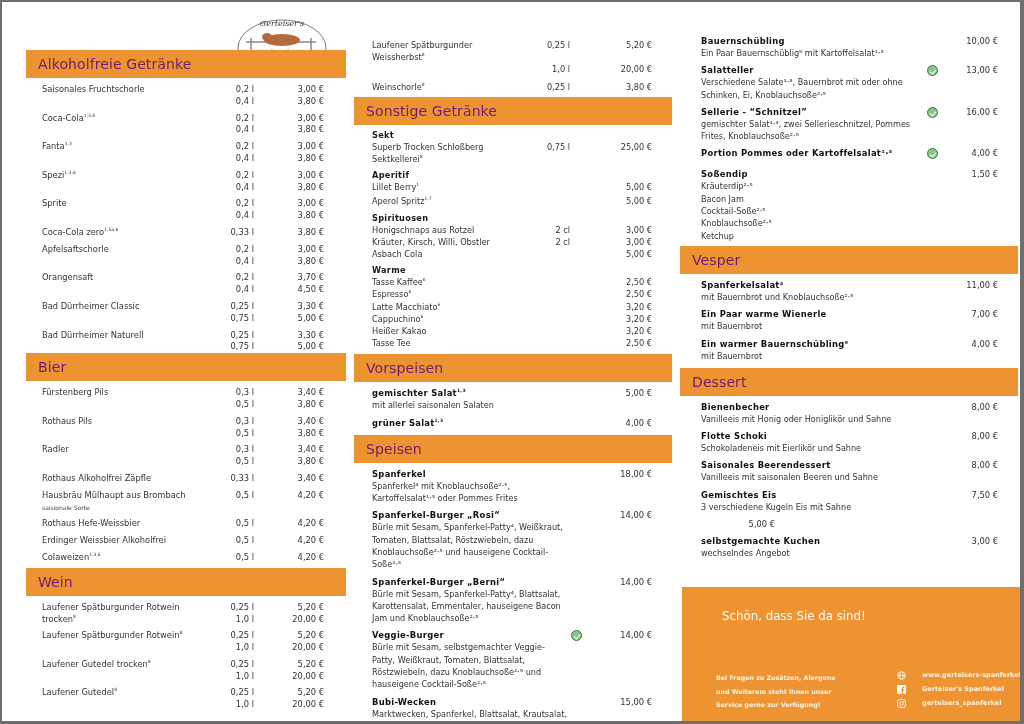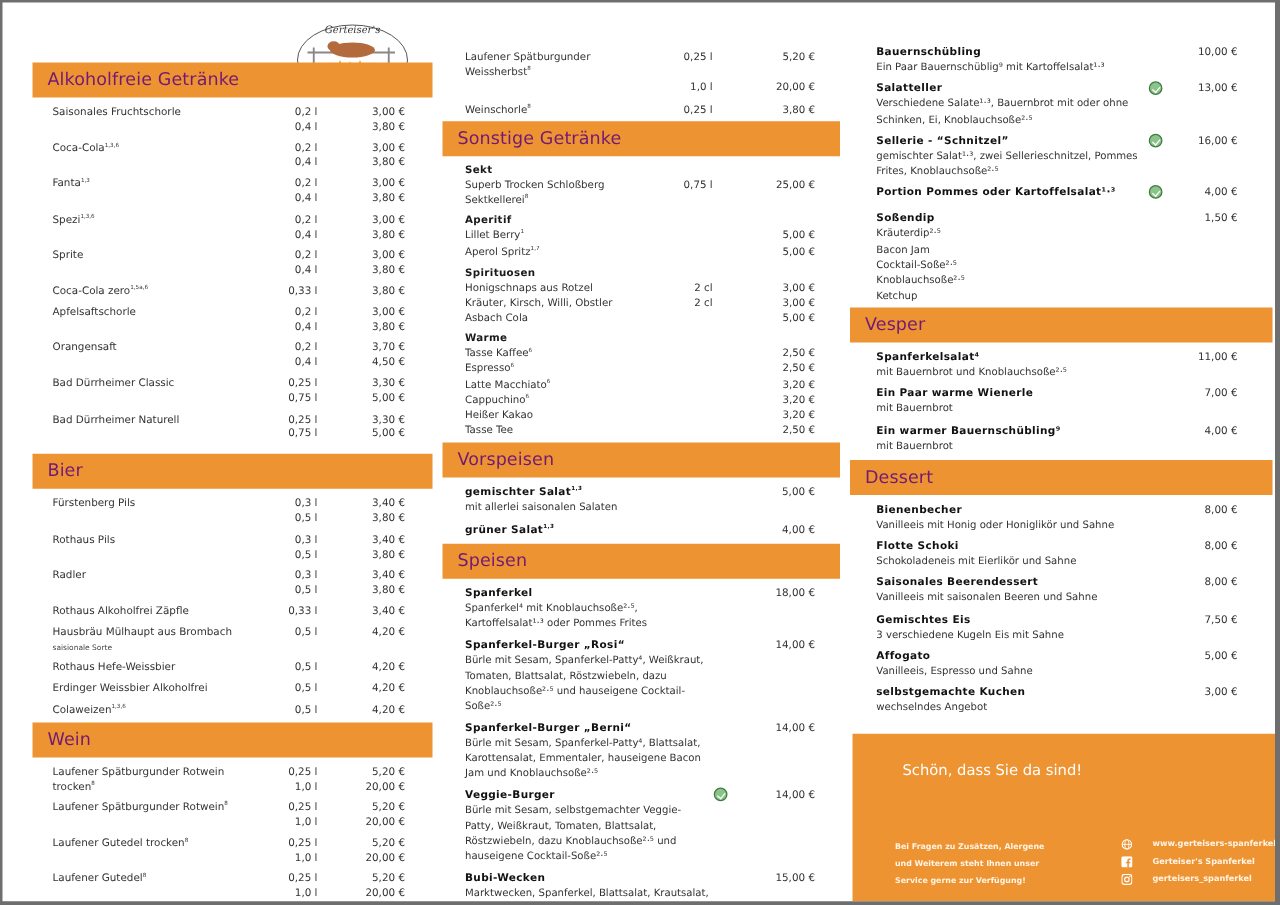--- a/index.html
+++ b/index.html
@@ -46,21 +46,21 @@
   .dish .veg { width: 14px; display: flex; justify-content: flex-end; }
   .veg-icon {
     display: inline-block; width: 11px; height: 11px; border-radius: 50%;
     background: #8bc48a; border: 1px solid #3f7a40; position: relative;
   }
   .veg-icon::after {
     content: ""; position: absolute; left: 3px; top: 2px; width: 3px; height: 5px;
     border-right: 1px solid #fff; border-bottom: 1px solid #fff; transform: rotate(40deg);
   }
 
-  .c3rows { padding-left: 19px; padding-right: 30px; }
+  .c3rows { padding-left: 19px; padding-right: 22px; }
   .c3rows .dish .price { width: 60px; }
 
   .footer {
     position: absolute; left: 680px; top: 585px; width: 360px; height: 134px;
     background: #ee9332; color: #fff;
   }
   .footer .l1 { position: absolute; left: 40px; top: 22px; font-size: 11.8px; }
   .footer .l2 { position: absolute; left: 40px; top: 49px; font-size: 11.8px; }
   .footer .info { position: absolute; left: 34px; top: 84px; font-size: 6.3px; line-height: 13.6px; font-weight: bold; color: #fff4e5; }
   .footer .links { position: absolute; left: 212px; top: 81px; }
@@ -202,21 +202,21 @@
             <span class="price">3,30 €</span>
           </div>
           <div class="row">
             <span class="name"></span>
             <span class="vol">0,75 l</span>
             <span class="price">5,00 €</span>
           </div>
         </div>
       </div>
 
-    <div class="section-header" style="margin-top:10px;">Bier</div>
+    <div class="section-header" style="margin-top:0;">Bier</div>
     <div class="rows" id="bier-rows">
         <div class="grp">
           <div class="row">
             <span class="name">Fürstenberg Pils</span>
             <span class="vol">0,3 l</span>
             <span class="price">3,40 €</span>
           </div>
           <div class="row">
             <span class="name"></span>
             <span class="vol">0,5 l</span>
@@ -615,24 +615,20 @@
         </div>
         <div class="dish">
           <div class="body">
             <div class="title">Gemischtes Eis</div>
             <div class="desc">3 verschiedene Kugeln Eis mit Sahne</div>
           </div>
           <div class="veg"></div>
           <div class="price">7,50 €</div>
         </div>
         <div class="dish">
-          <div class="body">
-            <div class="title">Affogato</div>
-            <div class="desc">Vanilleeis, Espresso und Sahne</div>
-          </div>
           <div class="veg"></div>
           <div class="price">5,00 €</div>
         </div>
         <div class="dish">
           <div class="body">
             <div class="title">selbstgemachte Kuchen</div>
             <div class="desc">wechselndes Angebot</div>
           </div>
           <div class="veg"></div>
           <div class="price">3,00 €</div>

